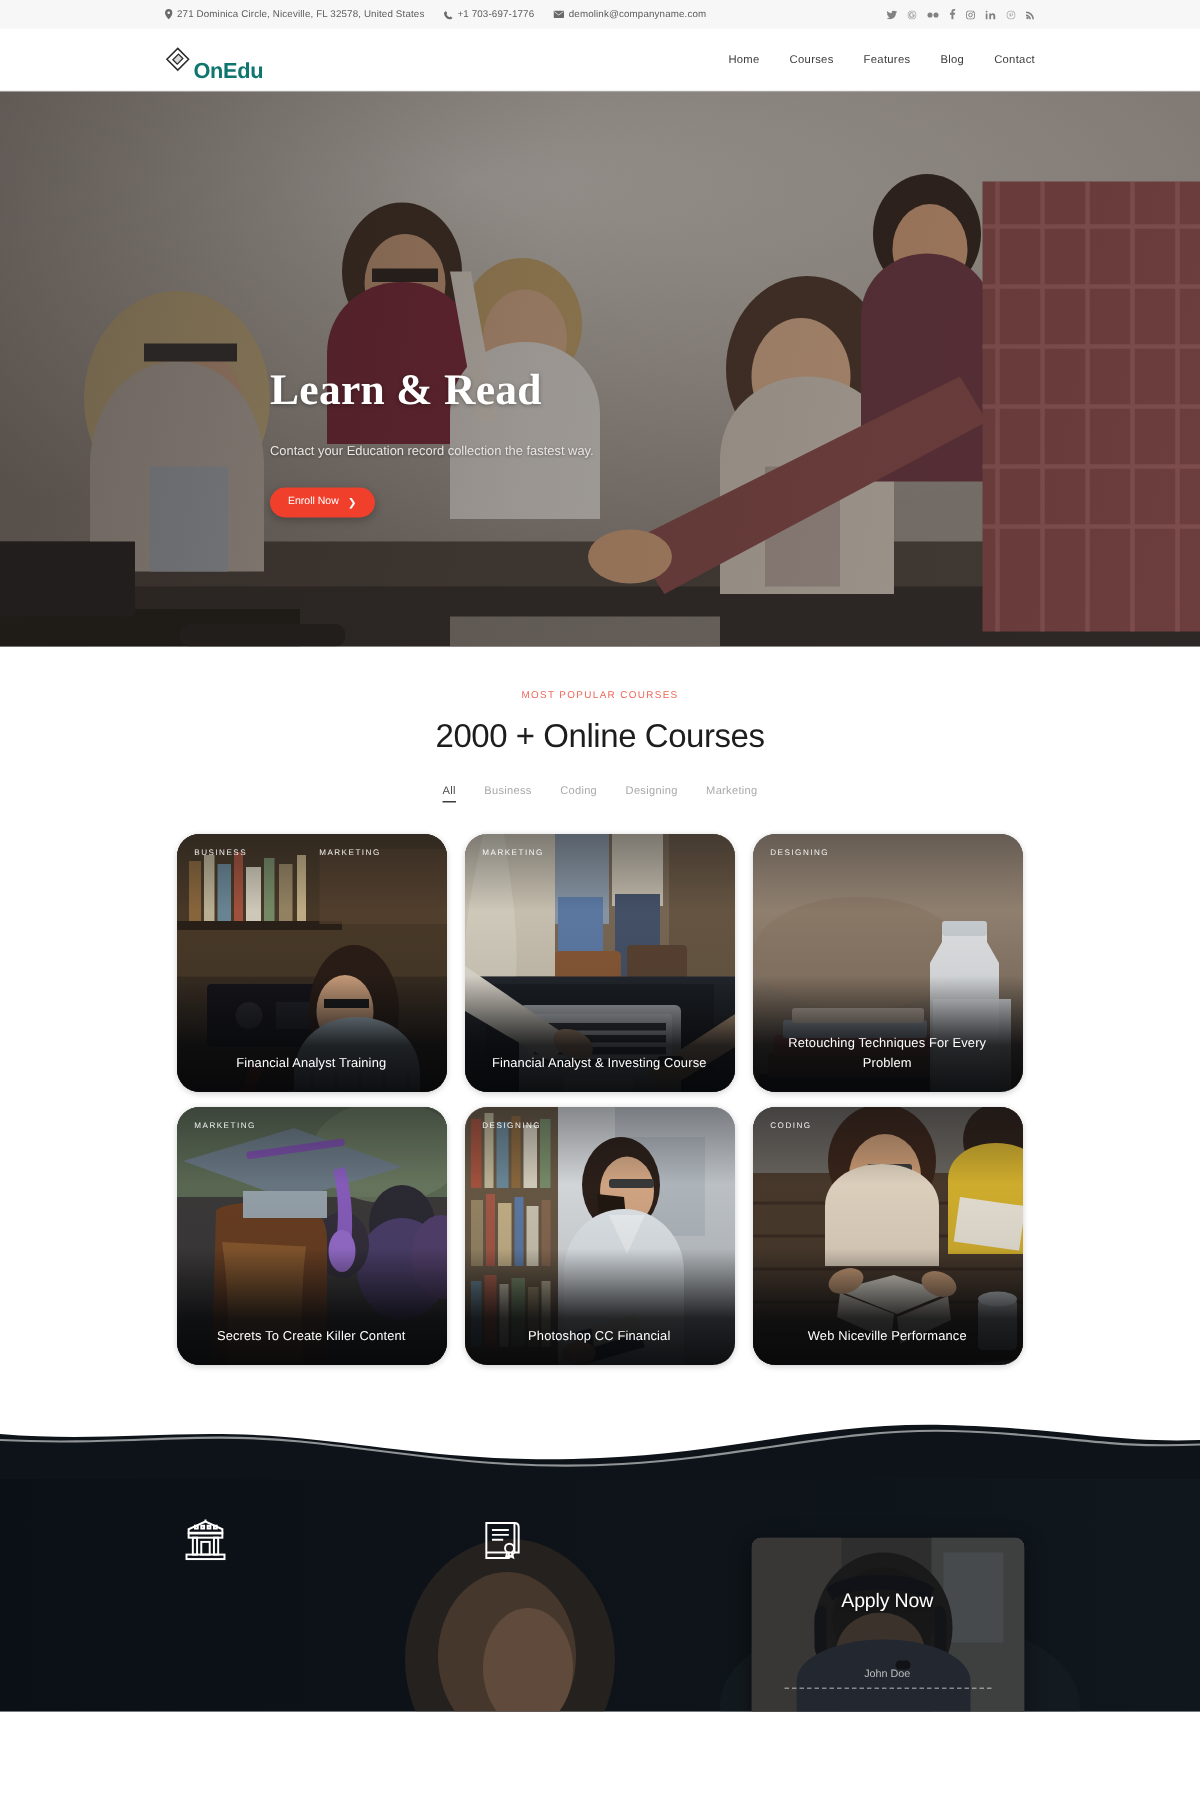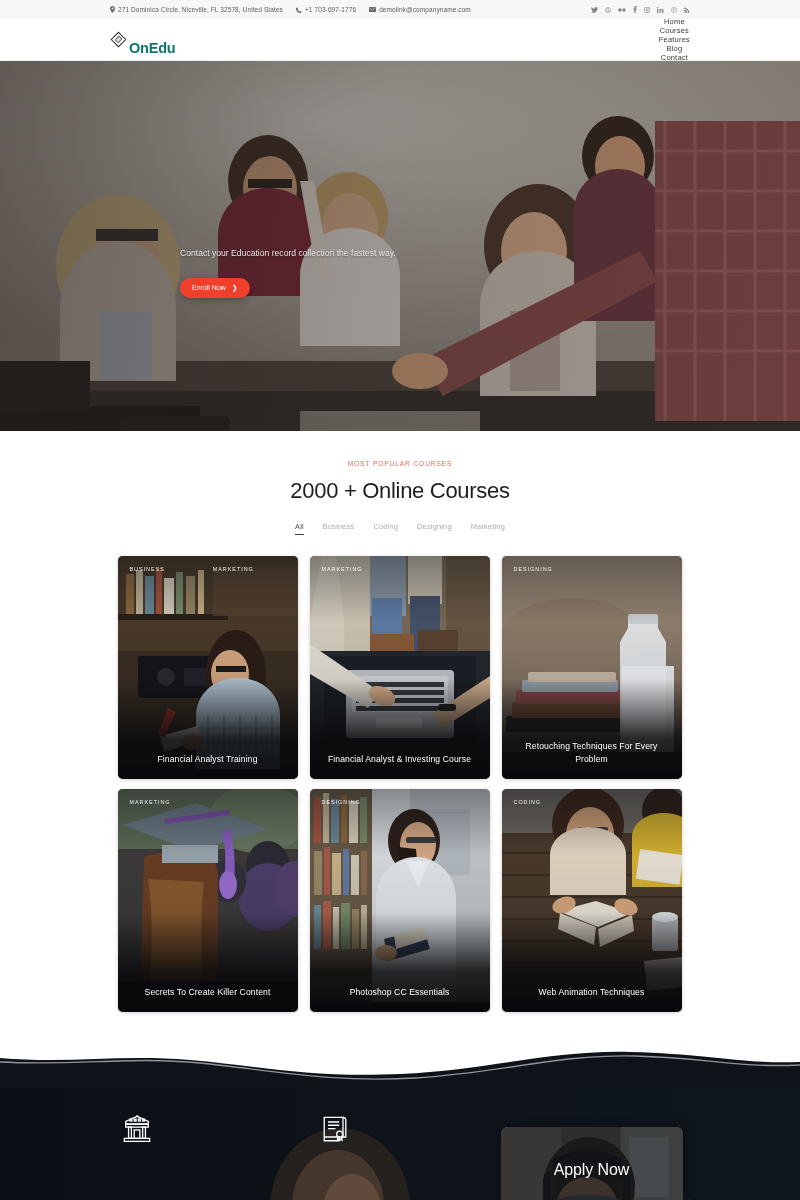--- a/index.html
+++ b/index.html
@@ -49,21 +49,21 @@
     align-items: center;
     justify-content: space-between;
   }
   .brand { display: flex; align-items: center; gap: 2px; }
   .brand-mark { width: 17px; height: 17px; display: block; }
   .brand-text {
     font-size: 14.5px; font-weight: bold; color: #0f766e;
     letter-spacing: -.2px;
     margin-top: 16px;
   }
-  .nav { display: flex; align-items: center; gap: 0; flex-direction: column; }
+  .nav { display: flex; align-items: center; gap: 20px; }
   .nav-link {
     font-size: 7.5px; color: #3a3a3a; letter-spacing: .2px;
     text-decoration: none; cursor: pointer;
   }
 
   
   .hero {
     height: 370px;
     position: relative;
     overflow: hidden;
@@ -135,22 +135,22 @@
 
   .grid {
     width: 565px;
     margin: 0 auto;
     display: grid;
     grid-template-columns: repeat(3, 180px);
     gap: 10px 12px;
   }
   .card {
     position: relative;
-    height: 223px;
-    border-radius: 5px;
+    height: 172px;
+    border-radius: 15px;
     overflow: hidden;
     background: #20242a;
     cursor: pointer;
     box-shadow: 0 1px 4px rgba(0,0,0,.18);
     text-decoration: underline;
   }
   .card-photo { position: absolute; inset: 0; }
   .card-shade {
     position: absolute; inset: 0;
     background: linear-gradient(180deg, rgba(14,16,20,.42) 0%, rgba(14,16,20,.05) 30%, rgba(14,16,20,.10) 55%, rgba(9,10,12,.88) 82%, rgba(6,7,9,.96) 100%);
@@ -219,21 +219,21 @@
   .apply-shade {
     position: absolute; inset: 0;
     background: rgba(12,16,22,.55);
   }
   .apply-body {
     position: relative;
     padding: 34px 22px 0;
     text-align: center;
   }
   .apply-title {
-    font-size: 16px; color: #ffffff; margin-bottom: 18px;
+    font-size: 13px; color: #ffffff; margin-bottom: 31px;
     letter-spacing: -.1px;
     text-shadow: 0 1px 3px rgba(0,0,0,.5);
   }
   .apply-field {
     width: 100%;
     background: transparent;
     border: none;
     border-bottom: 1px dashed rgba(255,255,255,.45);
     color: #e6e6e6;
     font-size: 7.2px;
@@ -411,20 +411,21 @@
       <ellipse cx="420" cy="310" rx="28" ry="18" fill="#dba87f"></ellipse>
 
       <rect x="0" y="345" width="200" height="25" fill="#15140f"></rect>
       <rect x="120" y="355" width="110" height="15" rx="6" fill="#1d1b18"></rect>
       <rect x="300" y="350" width="180" height="20" fill="#e6ded0" opacity=".5"></rect>
       <rect x="0" y="300" width="90" height="50" fill="#1b1b1b"></rect>
     </svg>
   </div>
   <div class="hero-overlay"></div>
   <div class="hero-content">
+    <div class="hero-title">Learn &amp; Read</div>
     <div class="hero-sub">
       <div>Contact your Education record collection the fastest way.</div>
     </div>
     <button class="enroll-btn">
       <span>Enroll Now</span>
       <span class="chev">❯</span>
     </button>
   </div>
 </div>
 
@@ -627,21 +628,21 @@
 
           <path d="M74 150l40-10 6 20-42 12z" fill="#2f3d56"></path>
           <path d="M84 146l30-8 4 12-32 10z" fill="#e8e2d2"></path>
           <ellipse cx="76" cy="164" rx="11" ry="8" fill="#dba87f"></ellipse>
         </svg>
       </div>
       <div class="card-shade"></div>
       <div class="card-tags">
         <span class="card-tag">DESIGNING</span>
       </div>
-      <div class="card-title">Photoshop CC Essentials</div>
+      <div class="card-title">Photoshop CC Financial</div>
     </div>
 
     <div class="card">
       <div class="card-photo">
         <svg width="180" height="213" viewBox="0 0 180 213" preserveAspectRatio="none">
           <rect width="180" height="213" fill="#41342c"></rect>
           <rect y="0" width="180" height="46" fill="#6b6660"></rect>
           <rect y="44" width="180" height="169" fill="#4a3a2c"></rect>
           <g stroke="#36291e" stroke-width="2" opacity=".8">
             <path d="M0 64h180M0 86h180M0 108h180M0 130h180M0 152h180M0 174h180M0 196h180"></path>
@@ -666,21 +667,21 @@
           <ellipse cx="163" cy="128" rx="13" ry="5" fill="#e2e8ec"></ellipse>
 
           <rect x="142" y="172" width="40" height="30" fill="#e4ddcf" transform="rotate(-6 142 172)"></rect>
           <rect x="138" y="60" width="44" height="30" fill="#ece6d8" transform="rotate(8 138 60)"></rect>
         </svg>
       </div>
       <div class="card-shade"></div>
       <div class="card-tags">
         <span class="card-tag">CODING</span>
       </div>
-      <div class="card-title">Web Animation Techniques</div>
+      <div class="card-title">Web Niceville Performance</div>
     </div>
 
   </div>
 </div>
 
 <div class="wave-wrap">
   <svg viewBox="0 0 800 46" preserveAspectRatio="none">
     <path d="M0 16c70 6 120-4 190 2s120 18 210 14 150-24 230-22 110 12 170 10v26H0z" fill="#0d1318"></path>
     <path d="M0 20c80 4 130-6 200 1s130 20 215 15 145-24 220-22 100 12 165 9" fill="none" stroke="#ffffff" stroke-width="1.4" opacity=".55"></path>
   </svg>

